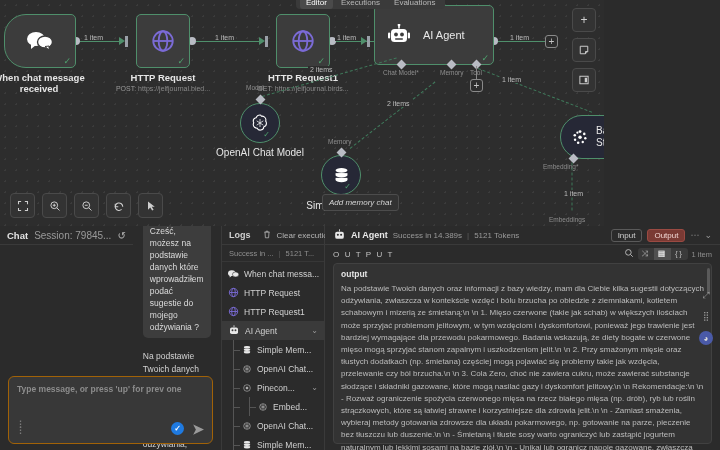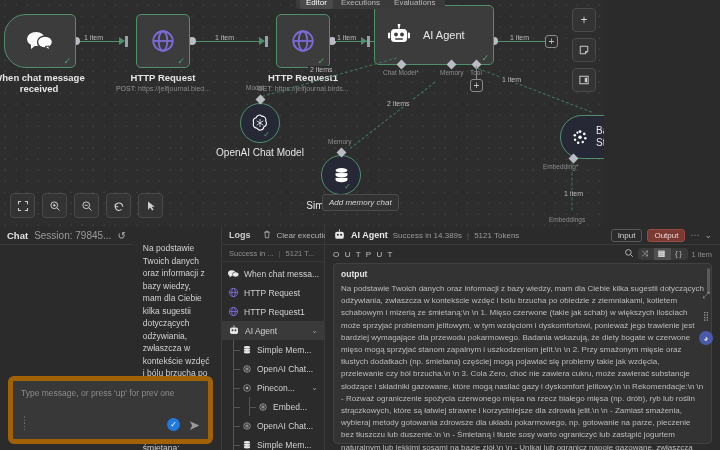--- a/index.html
+++ b/index.html
@@ -156,22 +156,22 @@
     background: #3d3d3d; border-radius: 5px; padding: 5px 7px;
     font-size: 8.5px; line-height: 12px; color: #dcdcdc; margin-top: -10px;
   }
   .msg-bot {
     margin-top: 12px; font-size: 8.5px; line-height: 12.5px; color: #d2d2d2;
   }
   .msg-bot ol { margin: 10px 0 0 14px; }
   .msg-bot li { margin-bottom: 3px; }
   .chat-input-wrap {
     position: absolute; left: 8px; right: 8px; bottom: 6px;
-    background: #383838; border: 5px solid #a16207; border-radius: 6px;
-    height: 68px; padding: 6px 8px;
+    background: #383838; border: 1px solid #a16207; border-radius: 6px;
+    height: 68px; padding: 6px 8px; font-weight: bold;
   }
   .chat-placeholder {
     font-size: 8.5px; color: #8c8c8c; line-height: 12px;
   }
   .chat-send {
     position: absolute; right: 8px; bottom: 6px; color: #9a9a9a; font-size: 14px;
   }
   .chat-check {
     position: absolute; right: 28px; bottom: 8px; width: 13px; height: 13px;
     border-radius: 50%; background: #1f7ae0; color: #fff; font-size: 8px;
@@ -480,20 +480,21 @@
 
   <div class="bottom">
 
     <div class="chat-panel">
       <div class="panel-header">
         <span class="chat-title">Chat</span>
         <span class="chat-session">Session: 79845...</span>
         <span class="chat-refresh">↺</span>
       </div>
       <div class="chat-body">
+        <div class="msg-user">Cześć, możesz na podstawie danych które wprowadziłem podać sugestie do mojego odżywiania ?</div>
         <div class="msg-bot">
           <div>Na podstawie Twoich danych oraz informacji z bazy wiedzy, mam dla Ciebie kilka sugestii dotyczących odżywiania, zwłaszcza w kontekście wzdęć i bólu brzucha po obiedzie z ziemniakami, kotletem schabowym i mizerią ze śmietaną:</div>
           <ol>
             <li>Mięso czerwone (takie jak schab) w większych ilościach może sprzyjać problemom jelitowym, w tym wzdęciom i dyskomfortowi, ponieważ jego trawienie</li>
           </ol>
         </div>
       </div>
       <div class="chat-input-wrap">
         <div class="chat-placeholder">Type message, or press 'up' for prev one</div>
         <div class="chat-drag">⋮<br>⋮</div>

